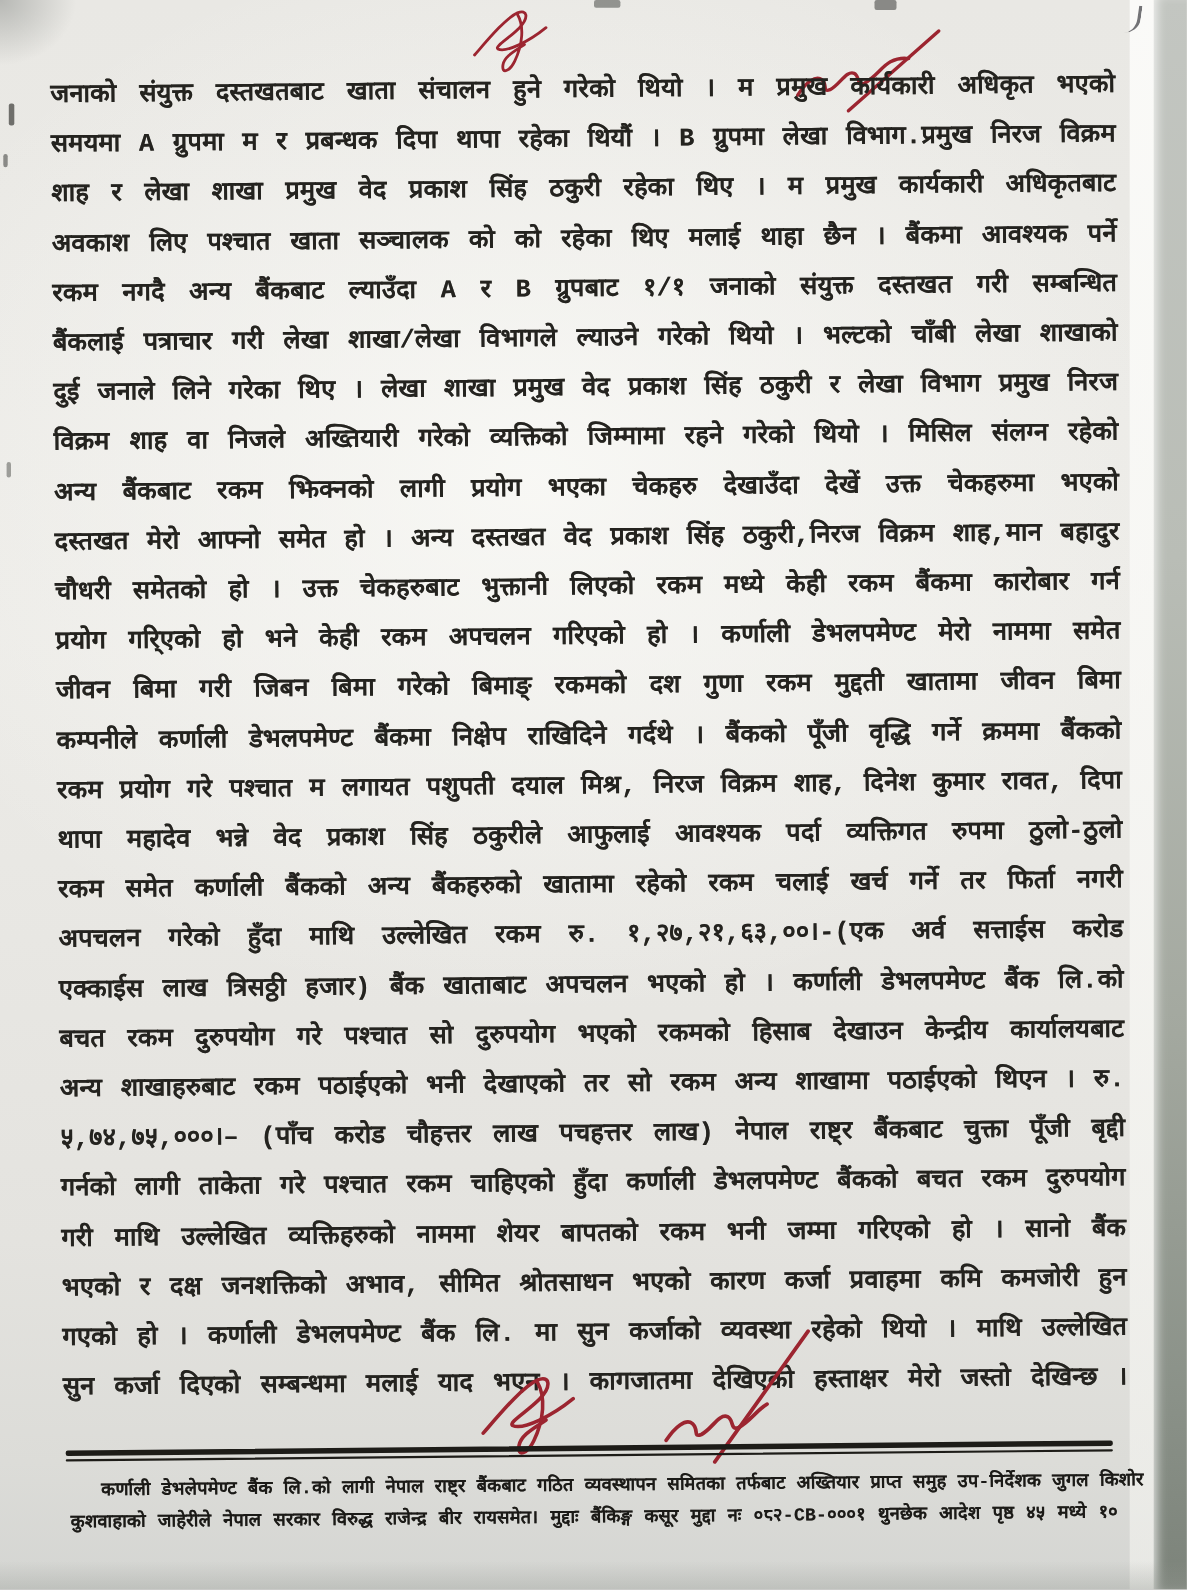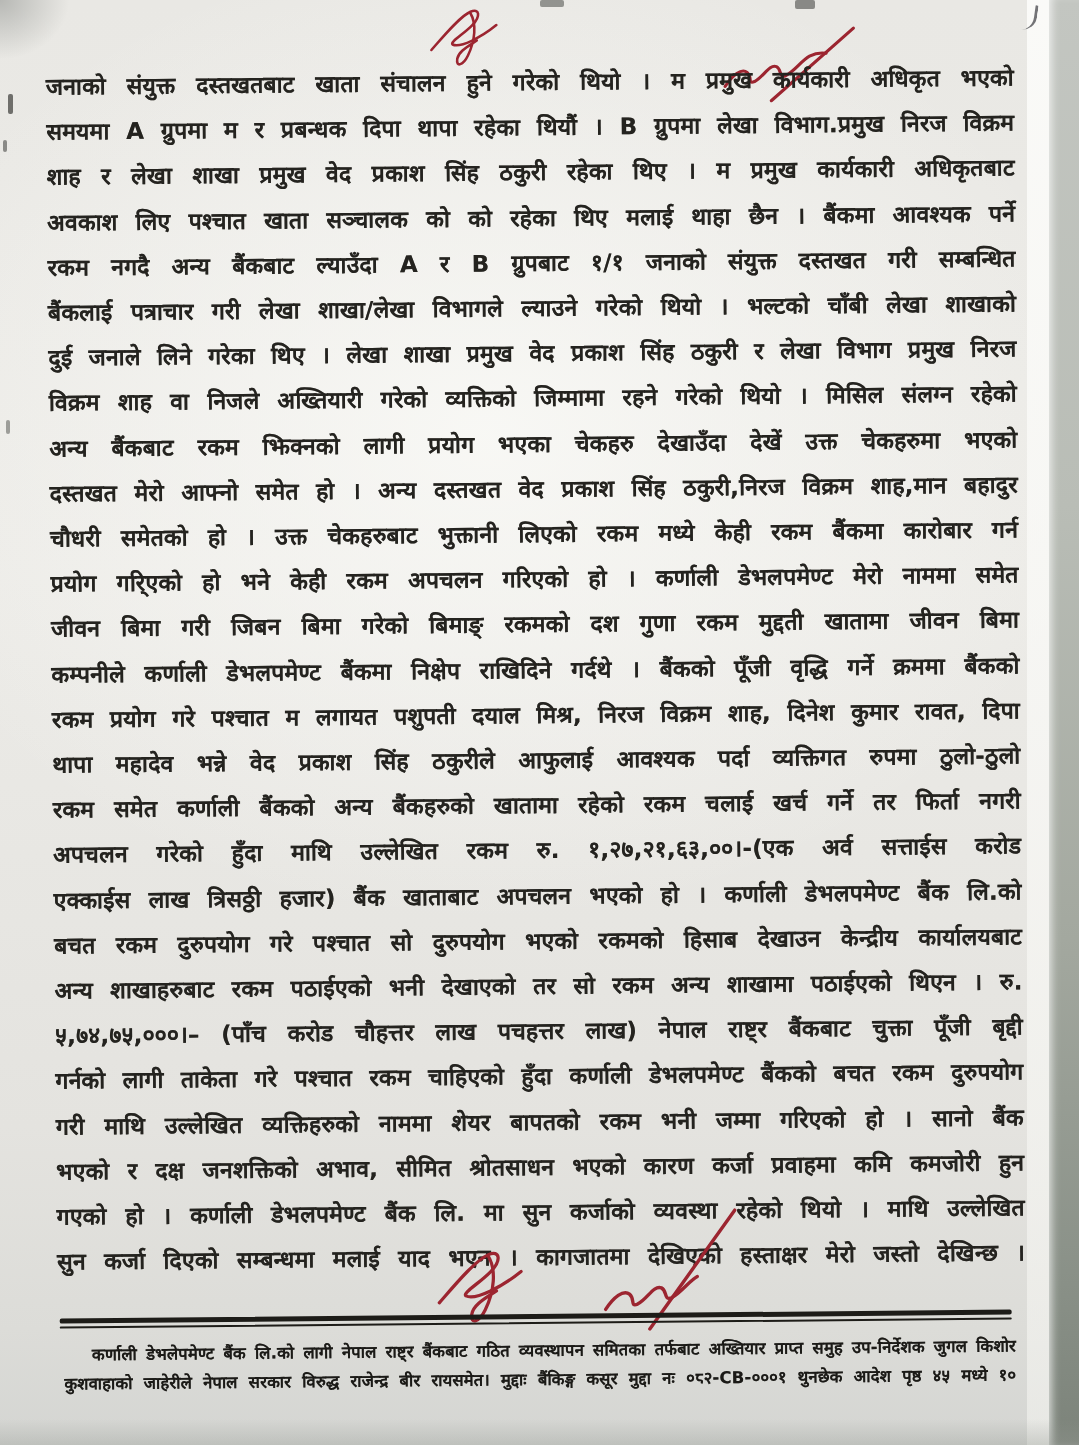--- a/index.html
+++ b/index.html
@@ -6,20 +6,21 @@
   body{
     width:1079px;height:1445px;
     font-family:"DejaVu Sans","Liberation Sans",sans-serif;
     background:#c9c9c7;overflow:hidden;
   }
   .page{
     position:relative;width:1079px;height:1445px;overflow:hidden;
     background:
       radial-gradient(ellipse 900px 700px at 45% 30%, rgba(250,250,247,.85) 0%, rgba(250,250,247,0) 70%),
       linear-gradient(180deg,#e9e8e4 0%,#ecebe7 40%,#e4e3df 78%,#dcdcd8 92%,#d4d5d2 100%);
+    font-family: Liberation Mono, monospace;
   }
   
   .edge-right{
     position:absolute;top:0;right:0;width:30px;height:100%;
     background:linear-gradient(180deg,#c3c6c1 0%,#b9bdb6 35%,#a3a89f 65%,#8a9188 88%,#7c837a 100%);
     box-shadow:inset 8px 0 10px -6px rgba(255,255,255,.8);
   }
   .edge-right-light{
     position:absolute;top:0;right:30px;width:22px;height:100%;
     background:linear-gradient(180deg,rgba(252,252,250,.9),rgba(244,244,240,.6));

